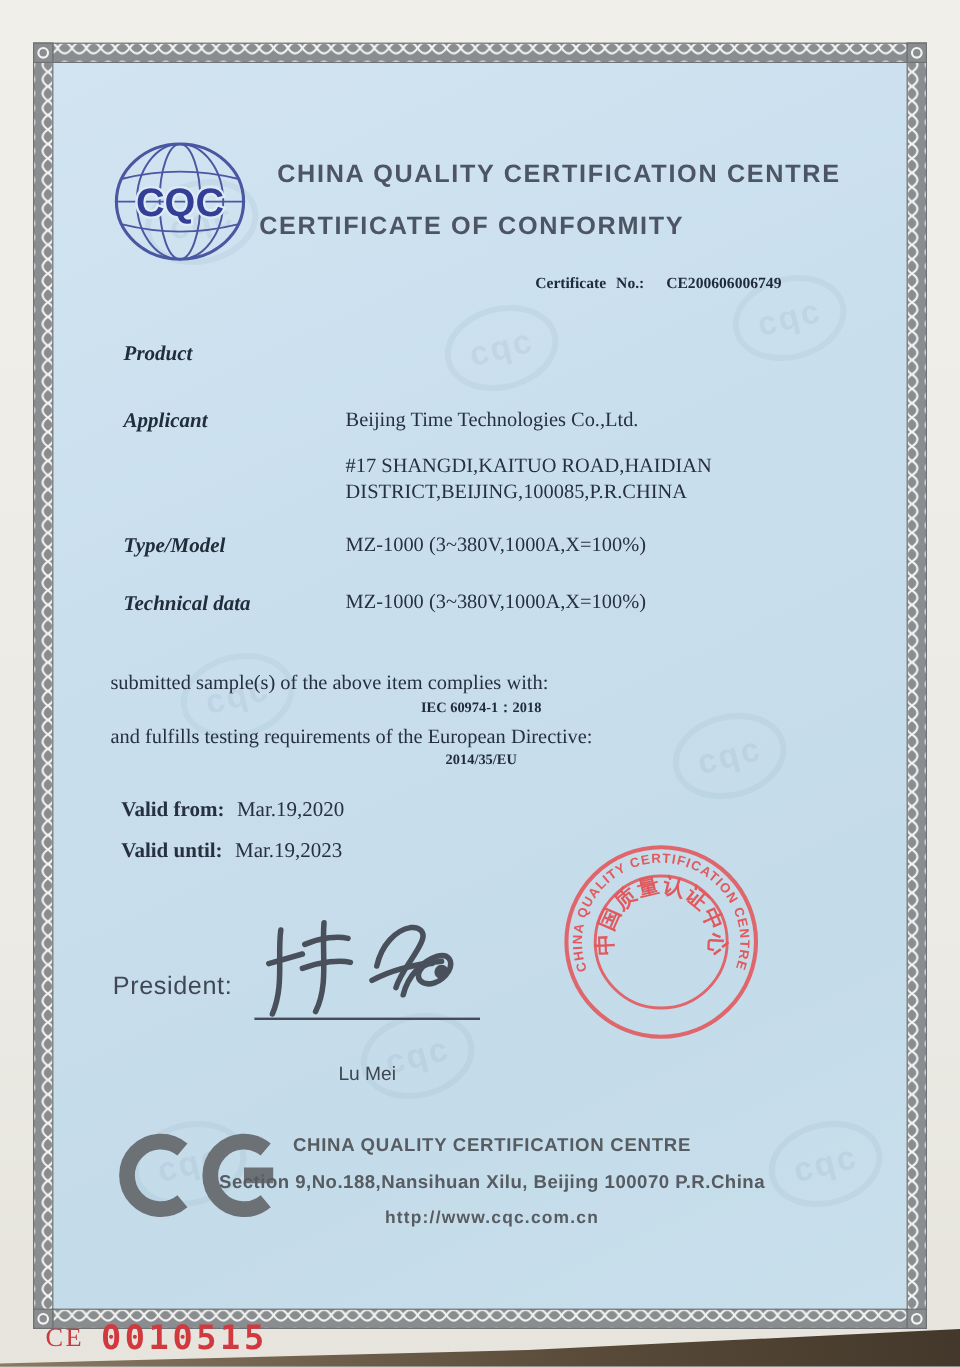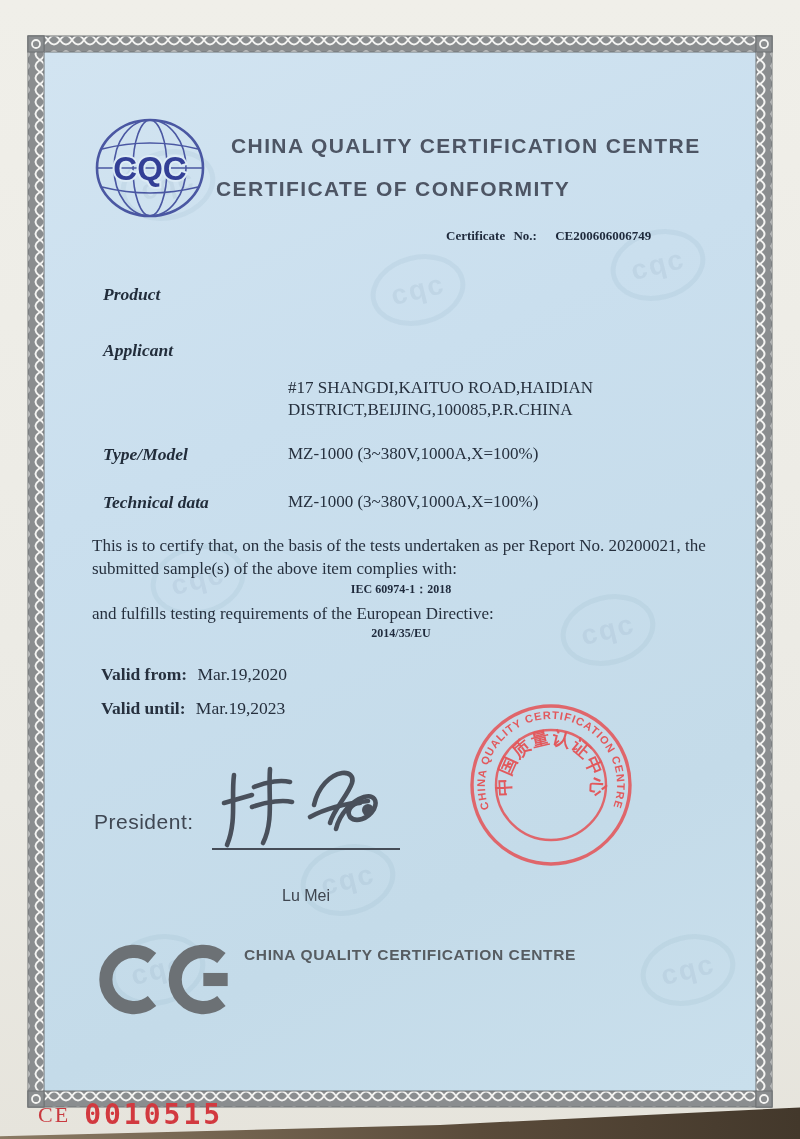--- a/index.html
+++ b/index.html
@@ -107,30 +107,30 @@
   <div class="abs title" style="left:216px;top:177px">CERTIFICATE OF CONFORMITY</div>
 
   <div class="abs certno" style="left:446px;top:228px">
     <span>Certificate No.:</span>
     <span style="margin-left:10px">CE200606006749</span>
   </div>
 
   <div class="abs lbl" style="left:103px;top:284px">Product</div>
 
   <div class="abs lbl" style="left:103px;top:340px">Applicant</div>
+  <div class="abs val" style="left:288px;top:340px">Beijing Time Technologies Co.,Ltd.</div>
   <div class="abs val" style="left:288px;top:378px">#17 SHANGDI,KAITUO ROAD,HAIDIAN</div>
   <div class="abs val" style="left:288px;top:400px">DISTRICT,BEIJING,100085,P.R.CHINA</div>
 
   <div class="abs lbl" style="left:103px;top:444px">Type/Model</div>
   <div class="abs val" style="left:288px;top:444px">MZ-1000 (3~380V,1000A,X=100%)</div>
 
   <div class="abs lbl" style="left:103px;top:492px">Technical data</div>
   <div class="abs val" style="left:288px;top:492px">MZ-1000 (3~380V,1000A,X=100%)</div>
 
-  <div class="abs stmt" style="left:92px;top:536px">This is to certify that, on the basis of the tests undertaken as per Report No. 20200021, the</div>
   <div class="abs stmt" style="left:92px;top:559px">submitted sample(s) of the above item complies with:</div>
   <div class="abs stmt-center" style="left:92px;top:581px">IEC 60974-1：2018</div>
   <div class="abs stmt" style="left:92px;top:604px">and fulfills testing requirements of the European Directive:</div>
   <div class="abs stmt-center" style="left:92px;top:626px">2014/35/EU</div>
 
   <div class="abs validrow" style="left:101px;top:664px">
     <b>Valid from:</b>
     <span style="margin-left:6px">Mar.19,2020</span>
   </div>
   <div class="abs validrow" style="left:101px;top:698px">
@@ -173,20 +173,22 @@
   <svg class="abs" style="left:98px;top:942px" width="160" height="75" viewBox="0 0 170 80">
     <g fill="none" stroke="#6c7175" stroke-width="14" stroke-linecap="butt">
       <path d="M57.3,17 A30,30 0 1 0 57.3,63"></path>
       <path d="M131.3,17 A30,30 0 1 0 131.3,63"></path>
       <path d="M112,40 L138,40"></path>
     </g>
   </svg>
 
   <div class="abs footer-block">
     <div class="f1">CHINA QUALITY CERTIFICATION CENTRE</div>
+    <div class="f2">Section 9,No.188,Nansihuan Xilu, Beijing 100070 P.R.China</div>
+    <div class="f3">http://www.cqc.com.cn</div>
   </div>
 
   <div class="abs serial">
     <span class="pfx">CE</span><span class="num">0010515</span>
   </div>
 
   <div class="abs table-edge"></div>
 
 </div>
 

